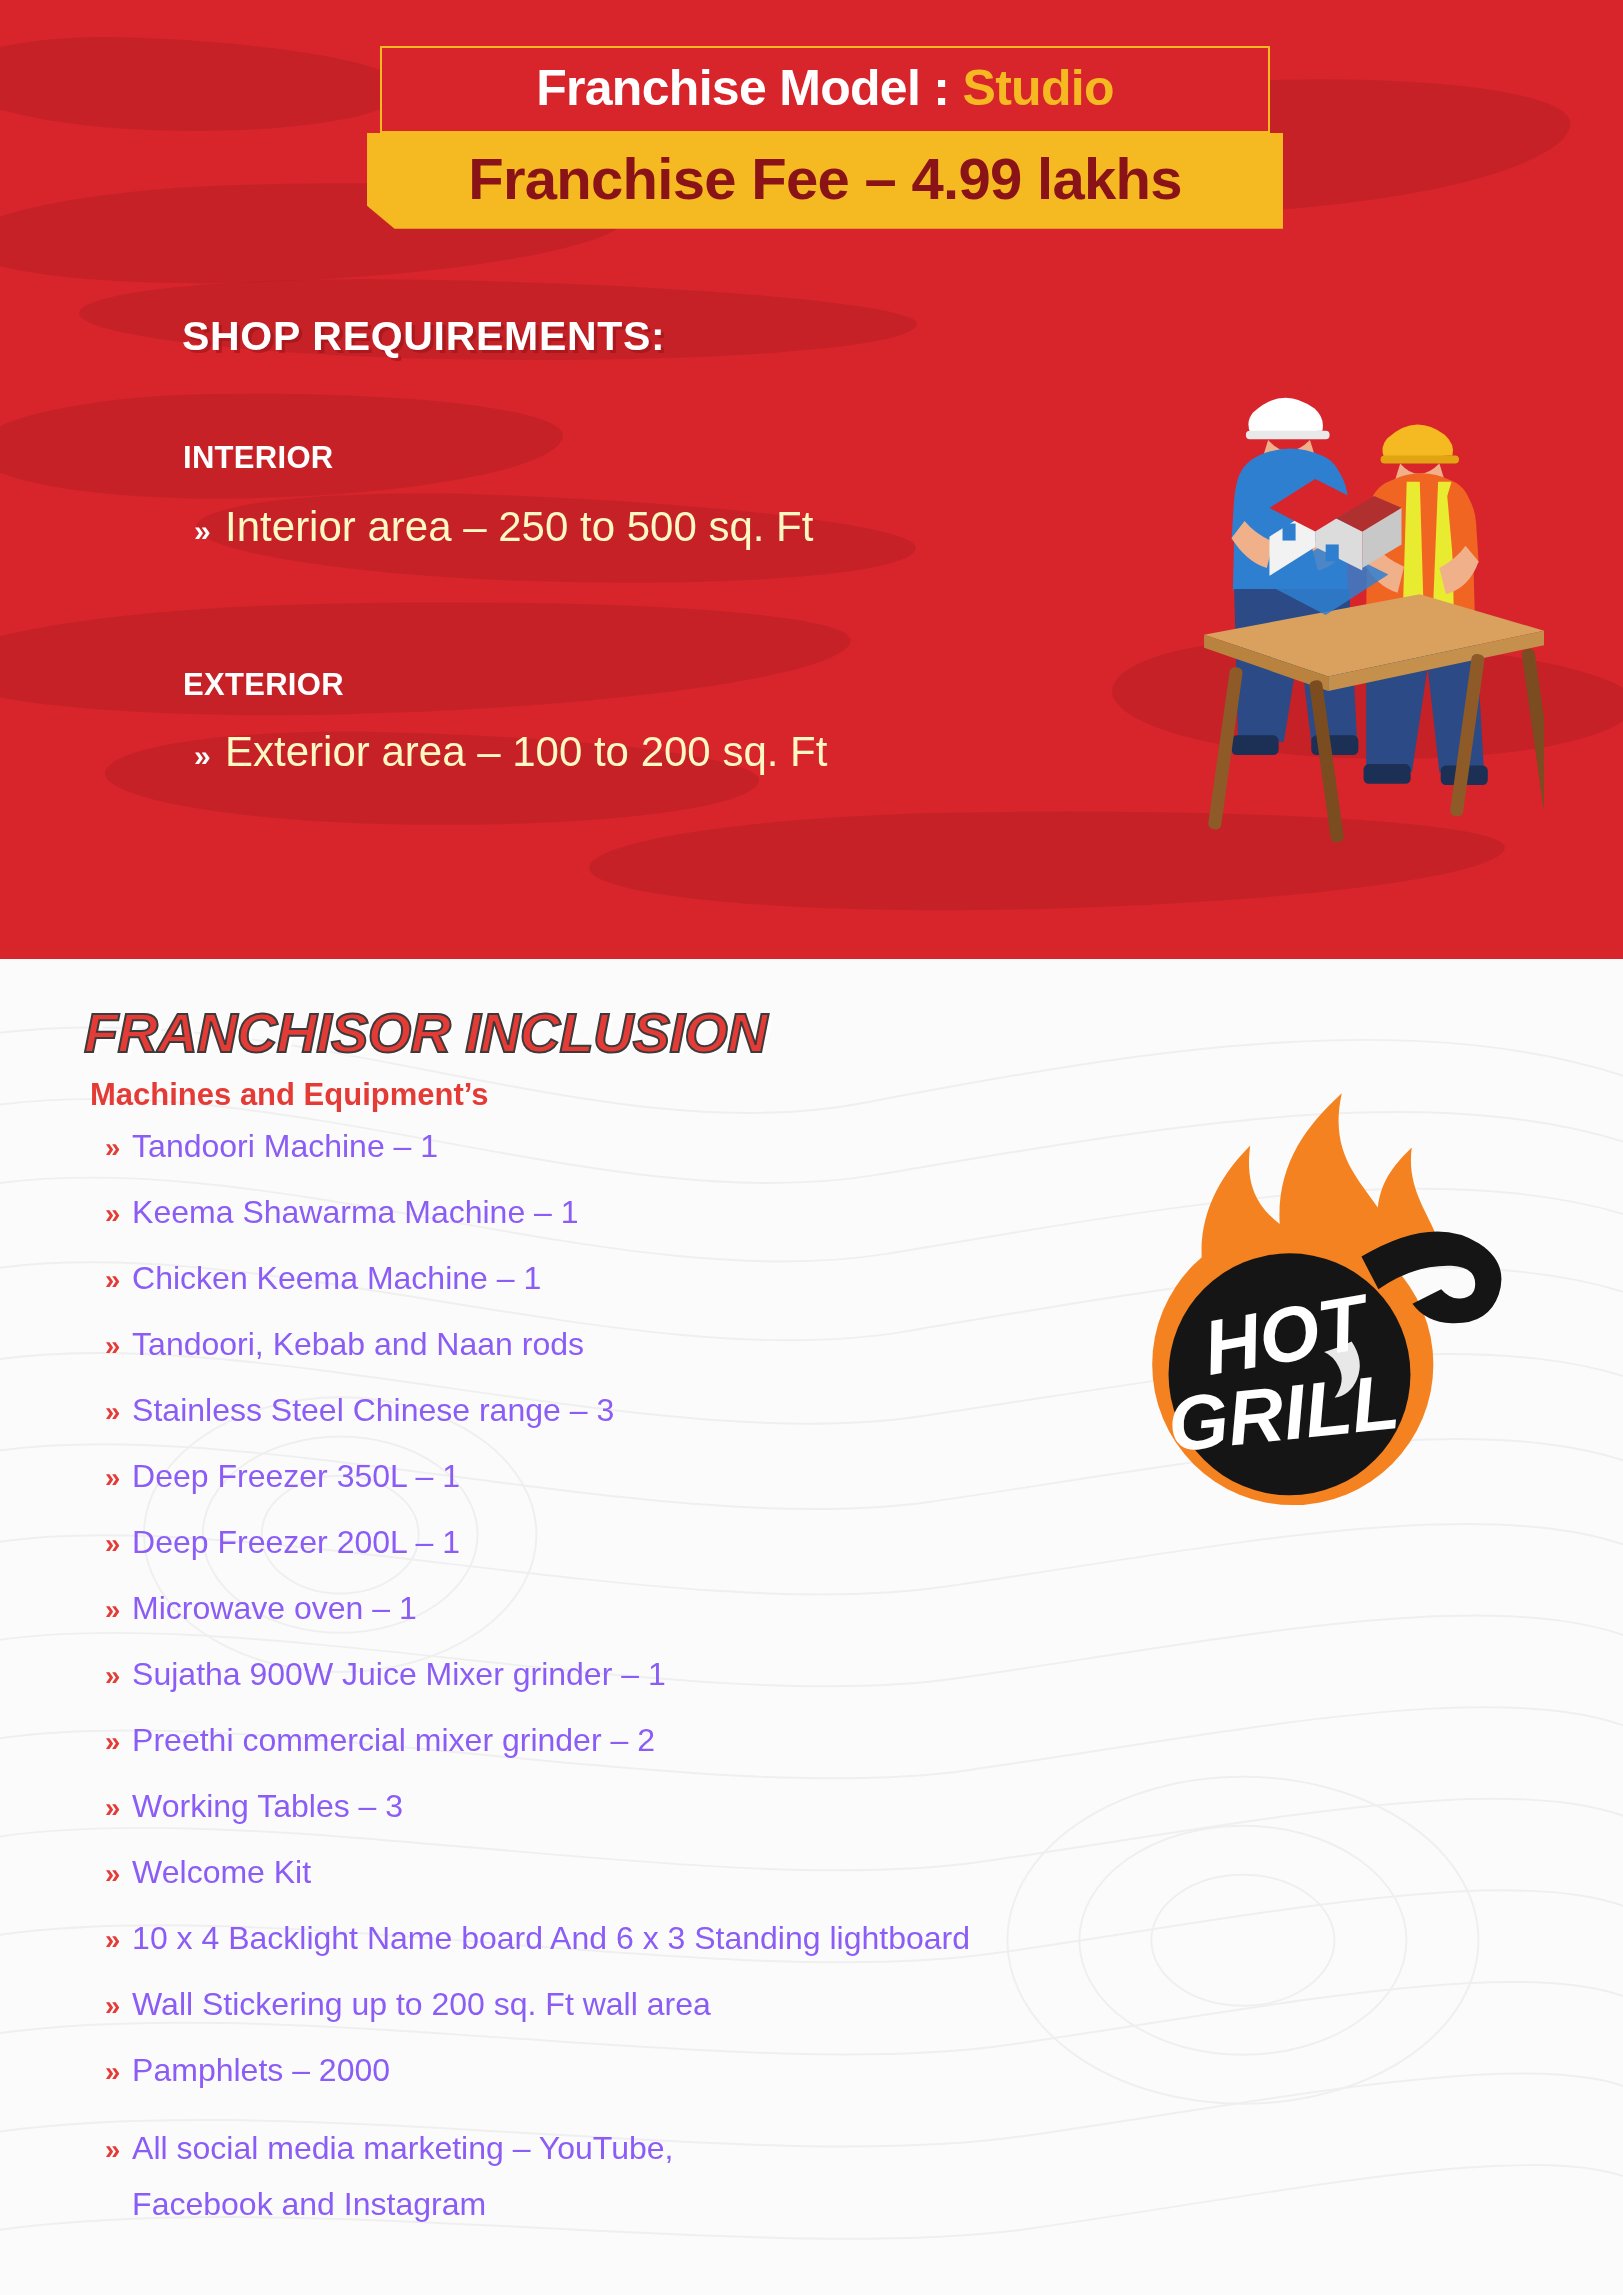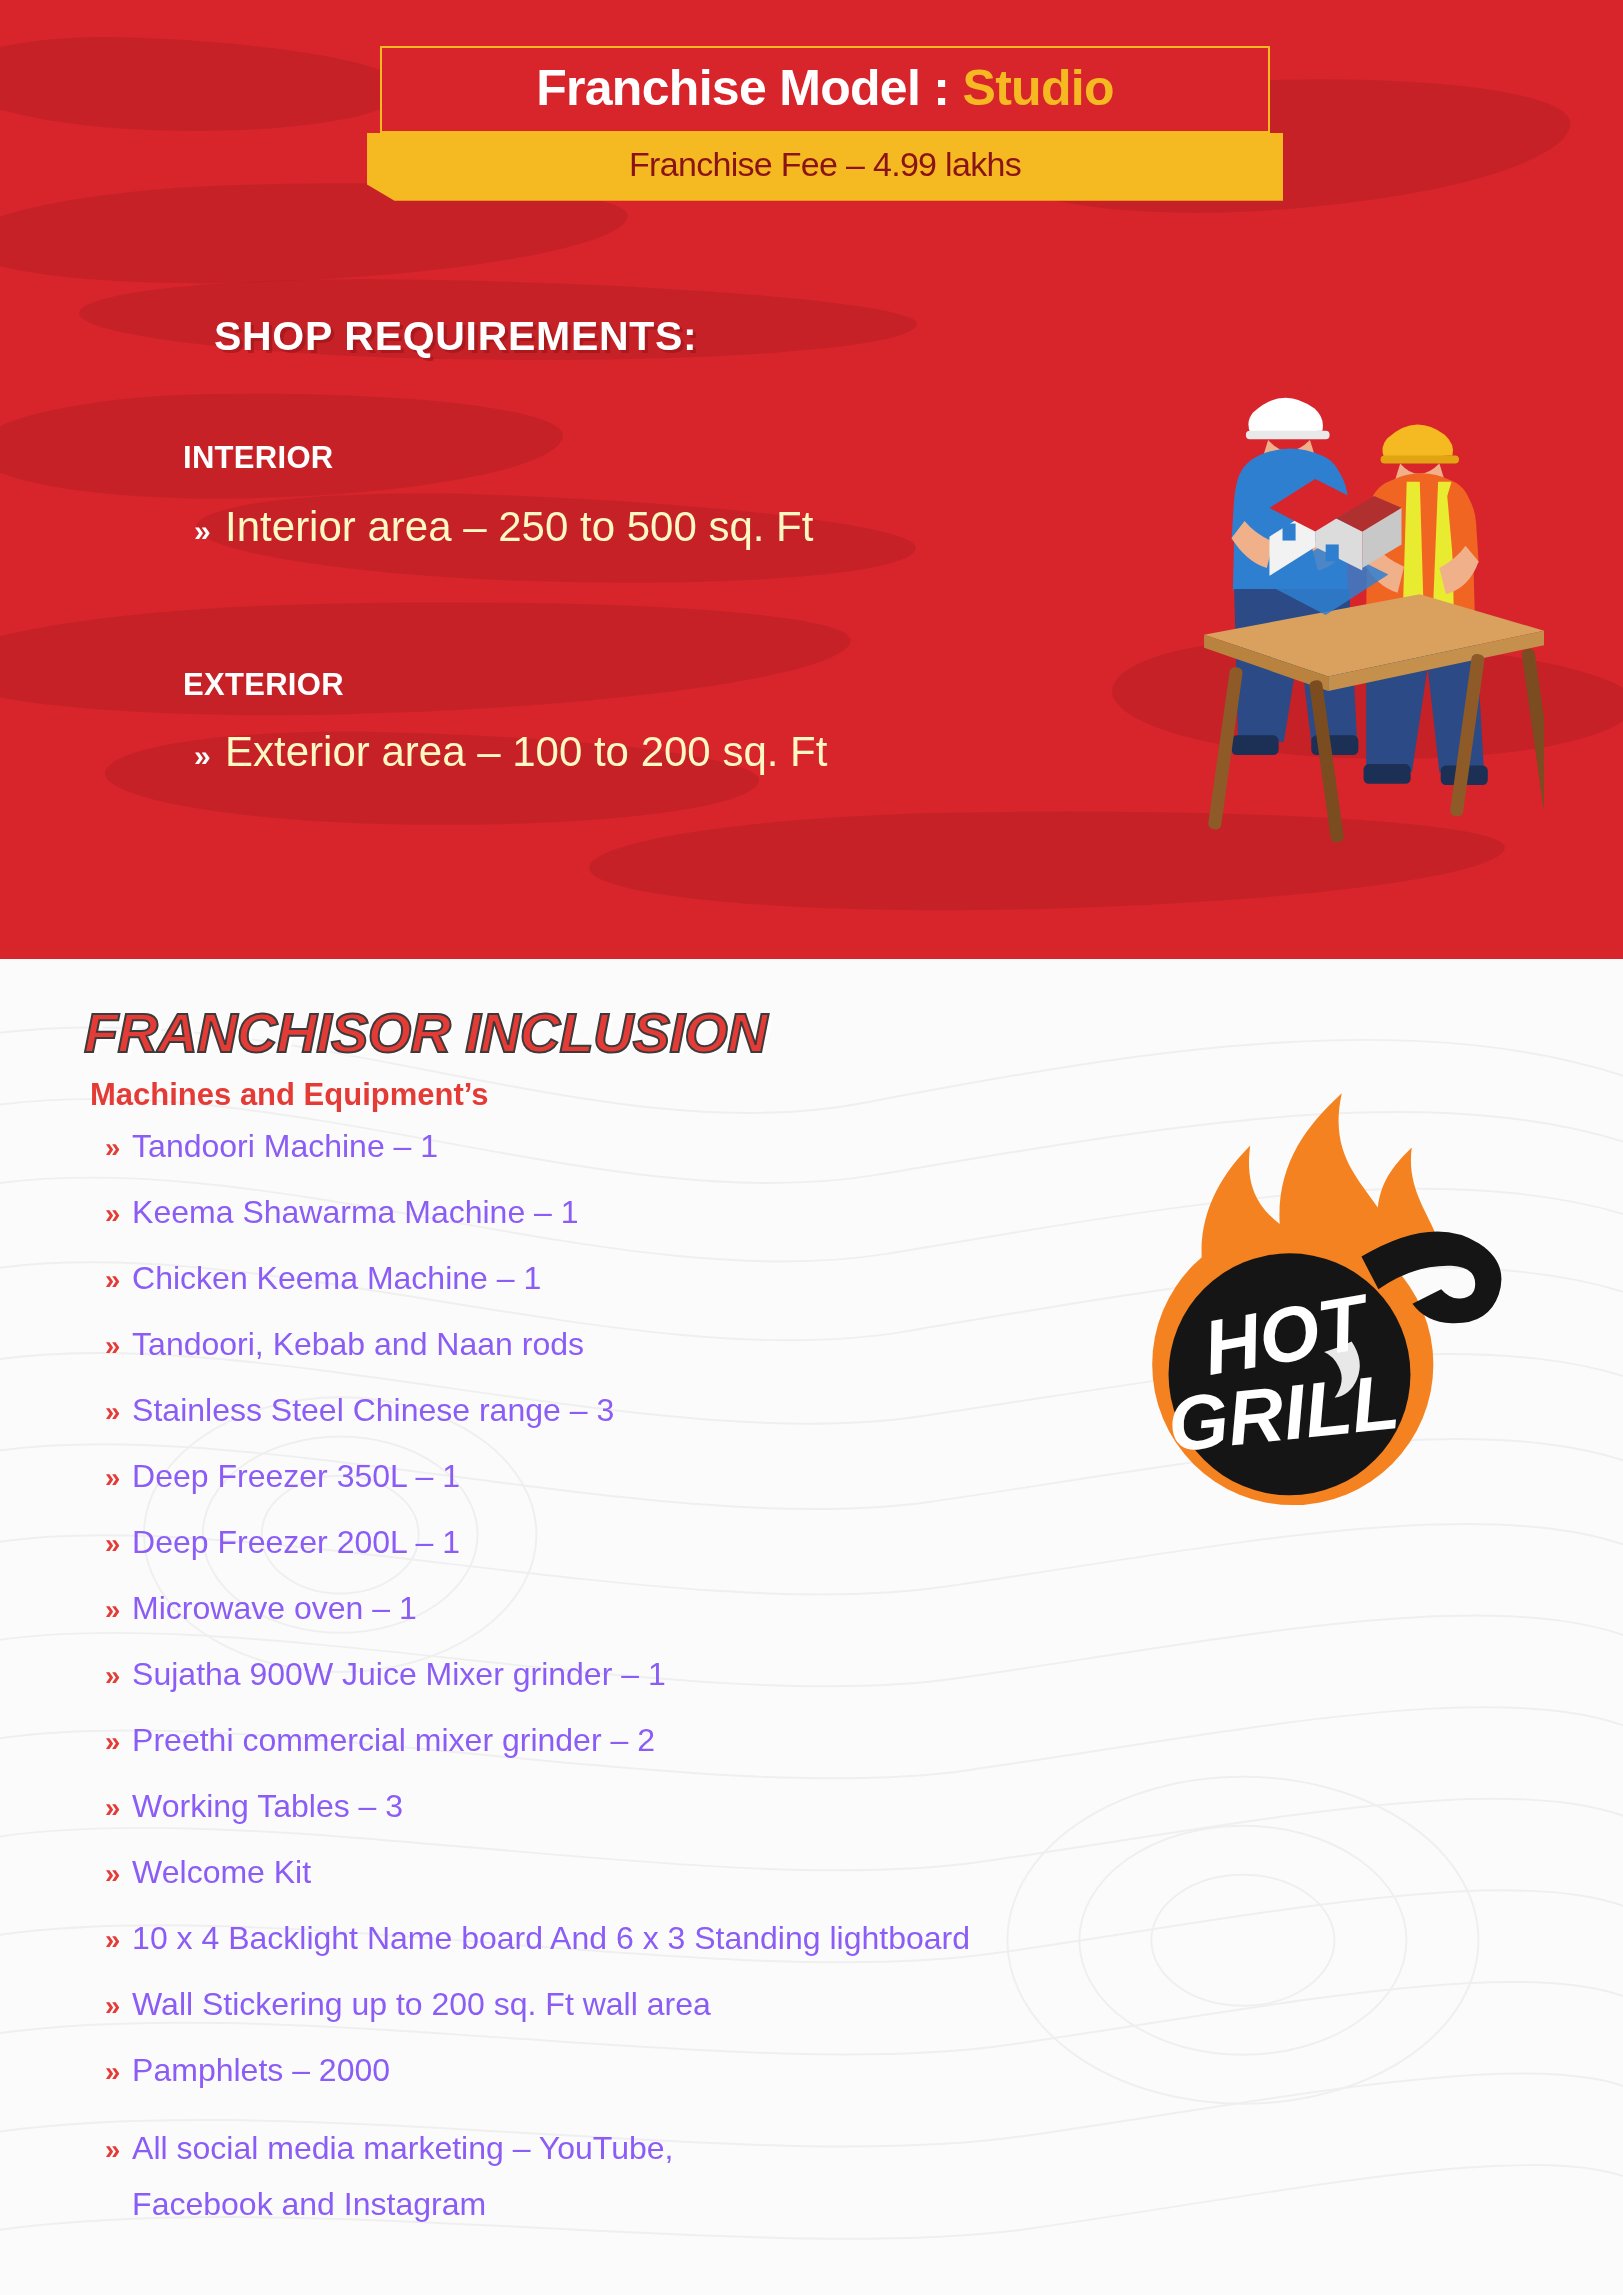--- a/index.html
+++ b/index.html
@@ -78,38 +78,37 @@
     margin: 0 auto;
     width: 916px;
     margin-left: -13px;
     background: #f5b921;
     padding: 11.8px 26px 17px 26px;
     text-align: center;
     white-space: nowrap;
     clip-path: polygon(0 0, 100% 0, 100% 100%, 3% 100%, 0 76%);
   }
   .ribbon2 .t-dark {
-    font-size: 34px;
-    font-weight: normal;
+    font-size: 58px;
+    font-weight: bold;
     color: #8a1317;
     letter-spacing: -0.7px;
   }
 
   
   .shop-head {
     position: absolute;
     left: 182px;
     top: 313px;
     font-size: 41px;
     font-weight: bold;
     color: #ffffff;
     letter-spacing: 0.7px;
     text-shadow: 3.3px 3.3px 0 rgba(150,20,24,.55);
     z-index: 4;
-    margin-left: 32px;
   }
   .sub-head {
     position: absolute;
     left: 183px;
     font-size: 31px;
     font-weight: bold;
     color: #ffffff;
     letter-spacing: 0.3px;
     z-index: 4;
   }

